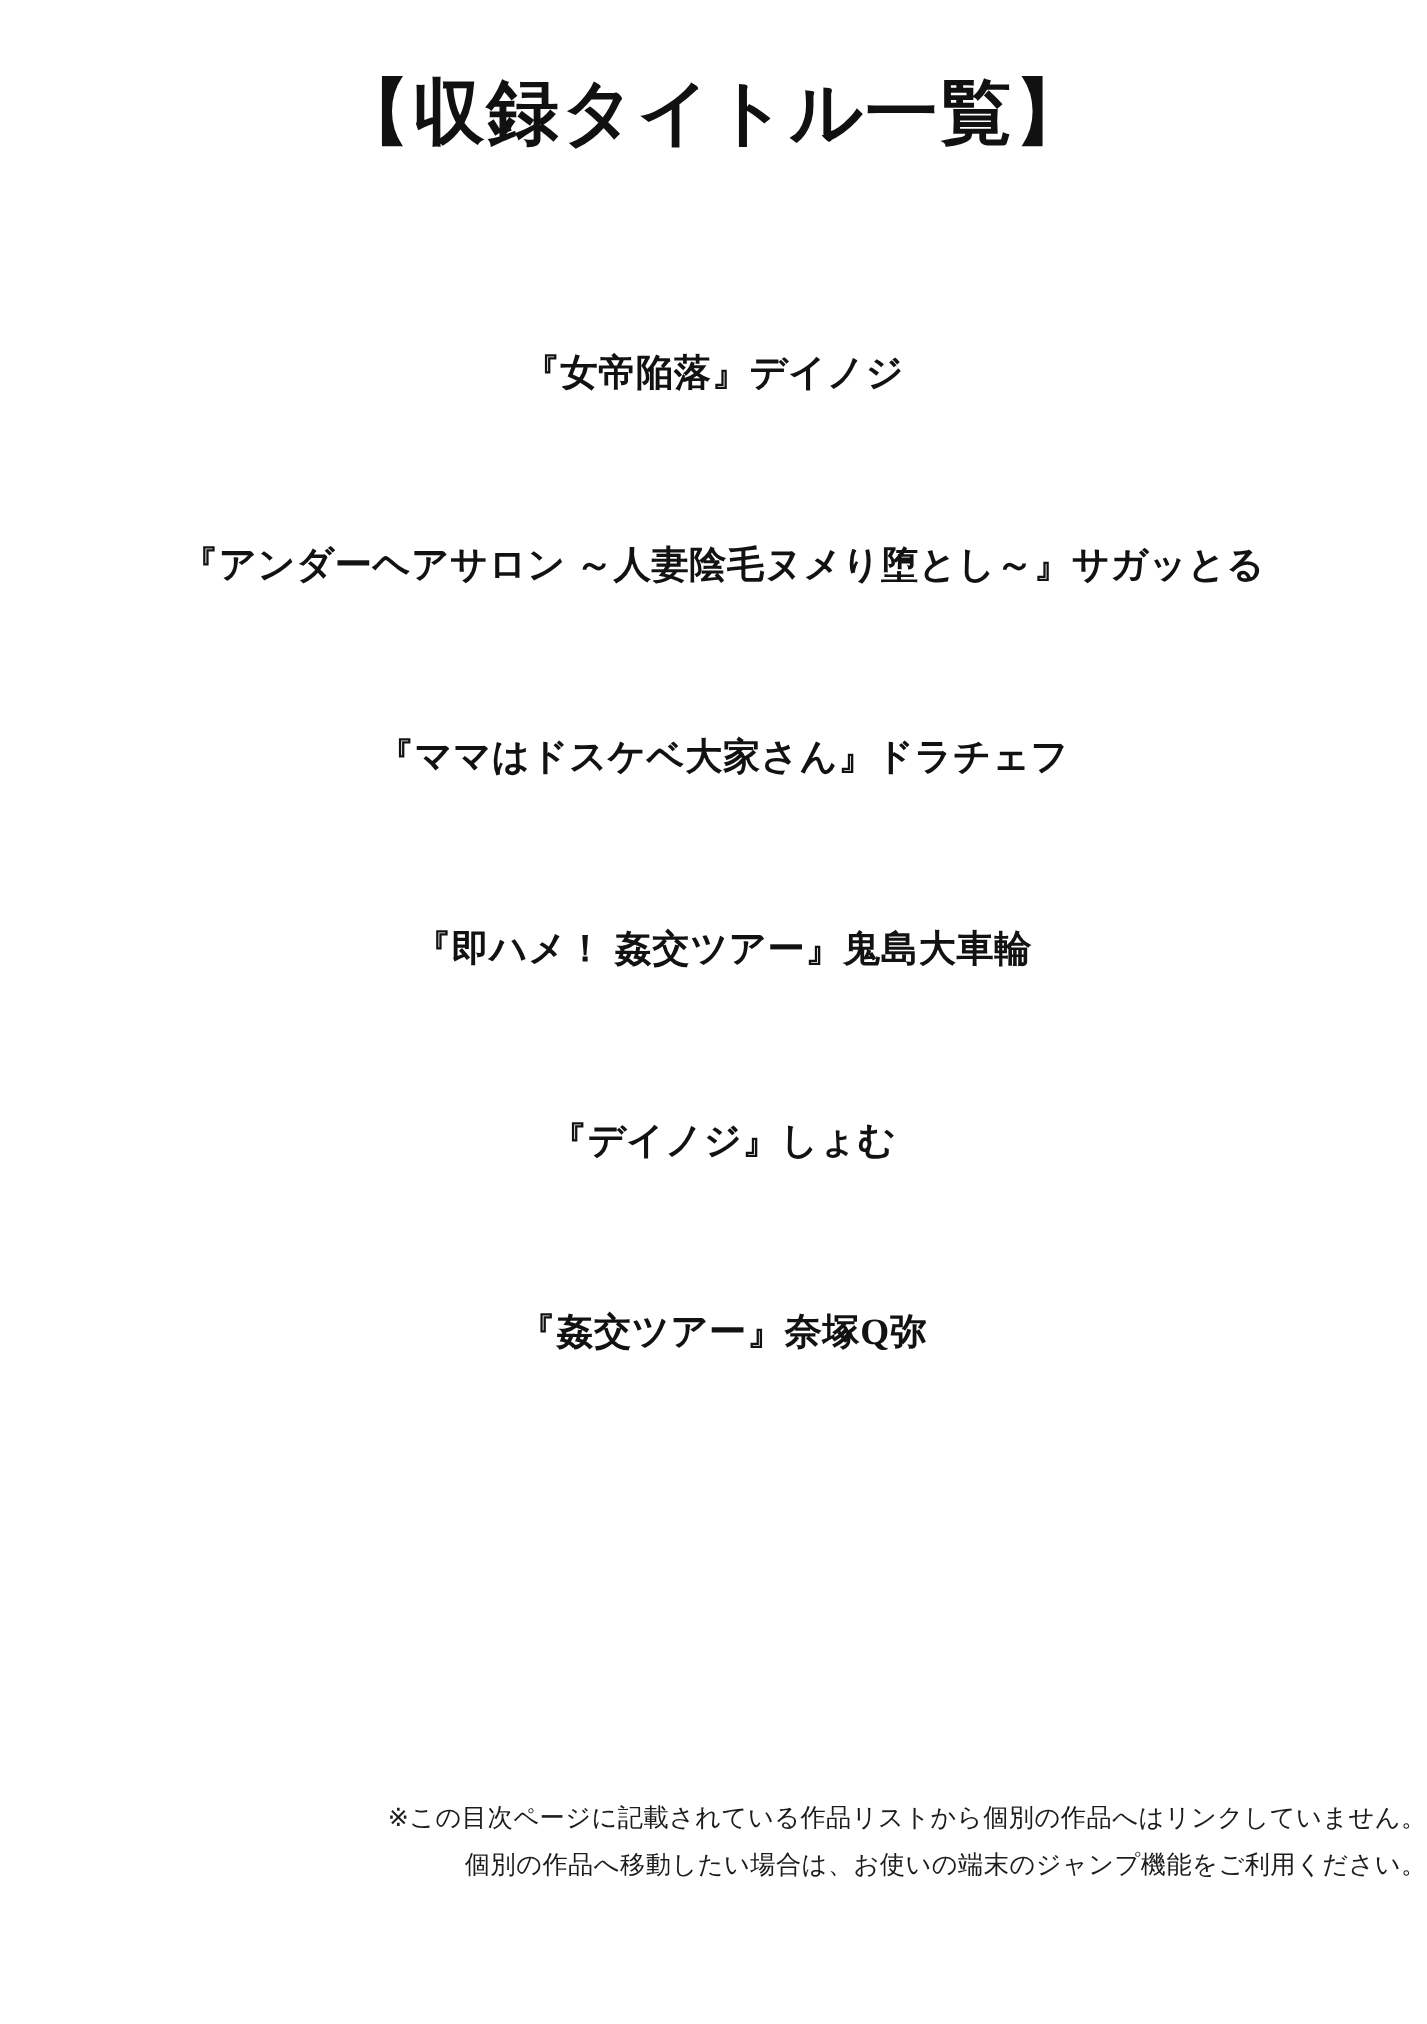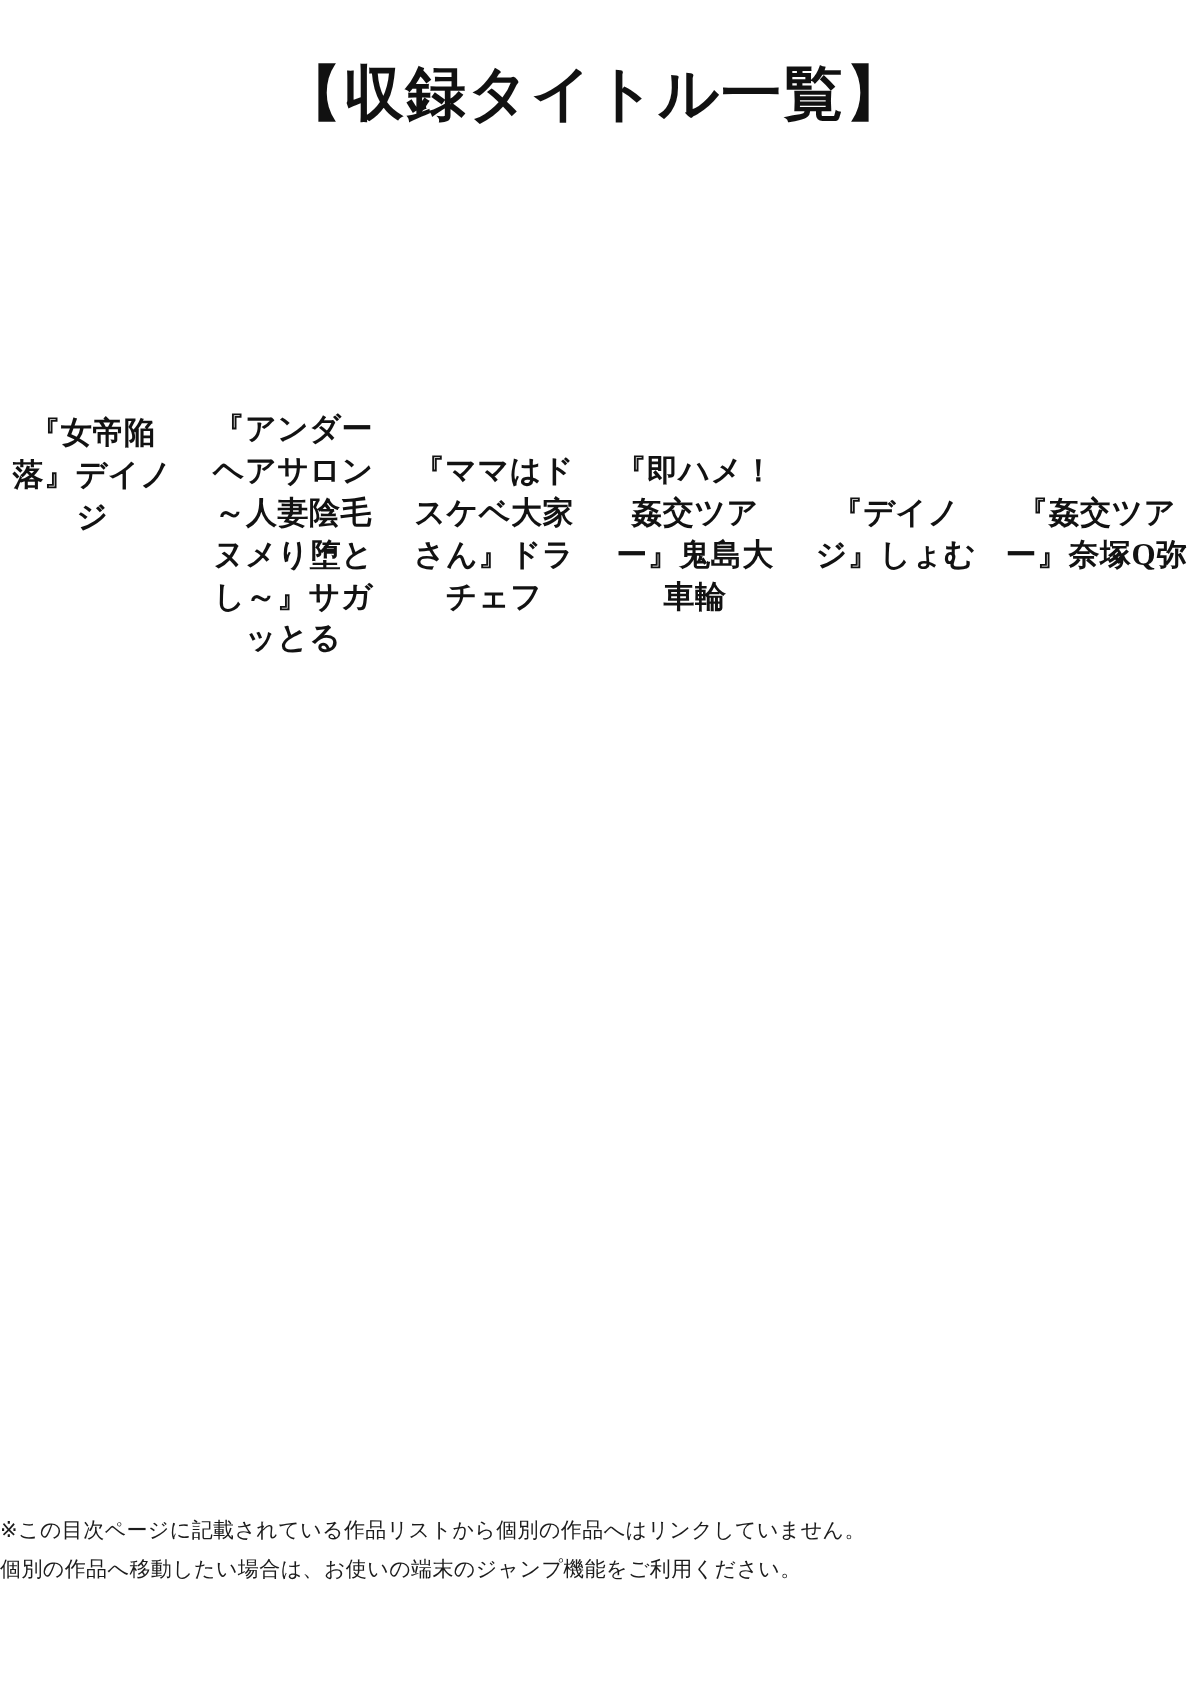--- a/index.html
+++ b/index.html
@@ -32,20 +32,21 @@
     text-align: center;
     margin-top: 58px;
     line-height: 1.2;
     color: #111111;
     font-family: "Liberation Serif", "DejaVu Serif", serif;
   }
   .title-list {
     margin-top: 120px;
     width: 100%;
     display: flex;
+    flex-direction: column;
     align-items: center;
     font-family: Liberation Serif, serif;
   }
   .title-entry {
     font-size: 31px;
     font-weight: bold;
     text-align: center;
     color: #121212;
     line-height: 1.35;
     margin-bottom: 0;
@@ -53,22 +54,22 @@
     letter-spacing: 0.5px;
   }
   .title-entry + .title-entry {
     margin-top: 118px;
     padding-left: 16px;
   }
   .notes {
     position: absolute;
     left: 0;
     right: 0;
-    bottom: 98px;
-    text-align: left;
+    bottom: 112px;
+    text-align: right;
     font-family: "Liberation Sans", "DejaVu Sans", sans-serif;
     font-size: 21px;
     line-height: 1.85;
     color: #1c1c1c;
     letter-spacing: 0.4px;
   }
   .notes .note-line {
     display: block;
   }
 </style>

